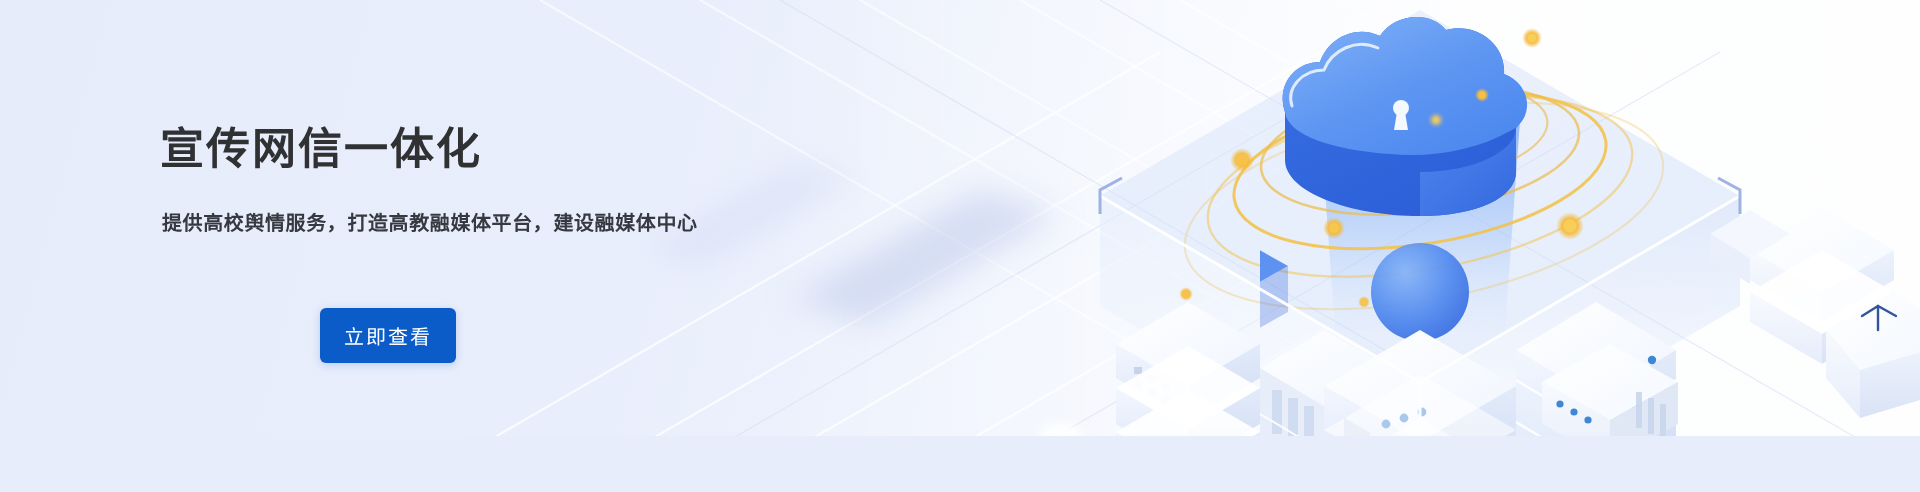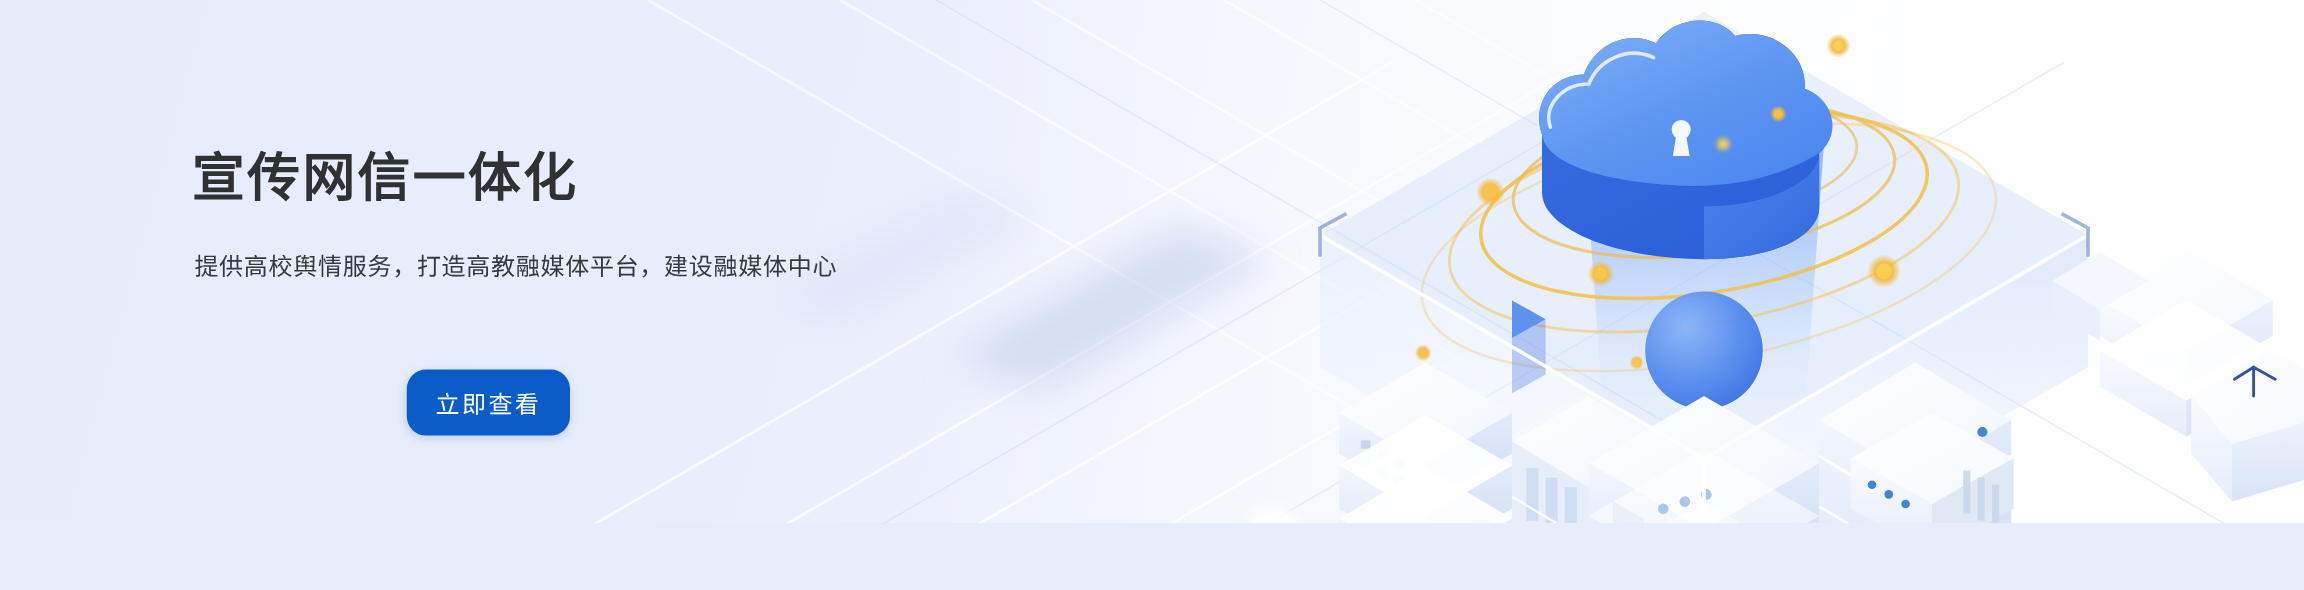--- a/index.html
+++ b/index.html
@@ -45,41 +45,40 @@
     color: #303133;
     white-space: nowrap;
   }
   .hero-subtitle {
     position: absolute;
     top: 208px;
     left: 2px;
     margin: 0;
     font-size: 20px;
     line-height: 1.5;
-    font-weight: 400;
+    font-weight: 700;
     letter-spacing: 0.6px;
     color: #363A40;
     white-space: nowrap;
   }
   .hero-cta {
     position: absolute;
     top: 308px;
     left: 160px;
     width: 136px;
     height: 55px;
     border: none;
-    border-radius: 16px;
+    border-radius: 6px;
     background: #0B5CC8;
     color: #FFFFFF;
     font-family: inherit;
     font-size: 20px;
     letter-spacing: 2px;
     cursor: pointer;
     box-shadow: 0 2px 8px rgba(11, 92, 200, 0.22);
-    margin-left: 19px;
   }
 
   
   .illustration {
     position: absolute;
     right: 0;
     top: 0;
     width: 1000px;
     height: 492px;
     z-index: 8;

